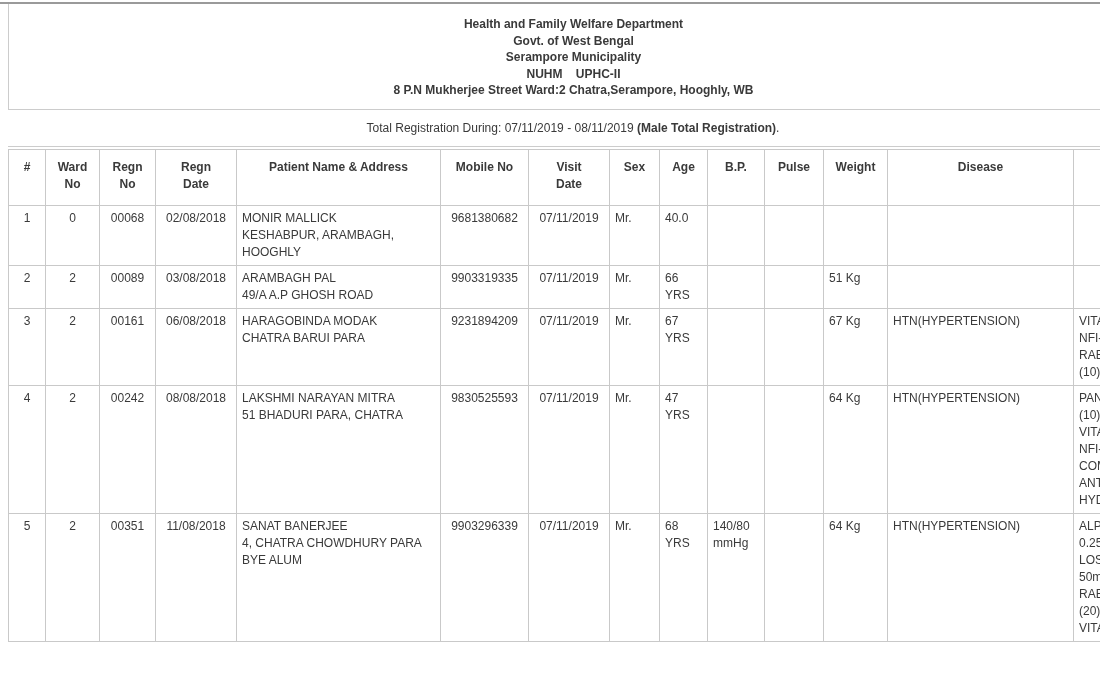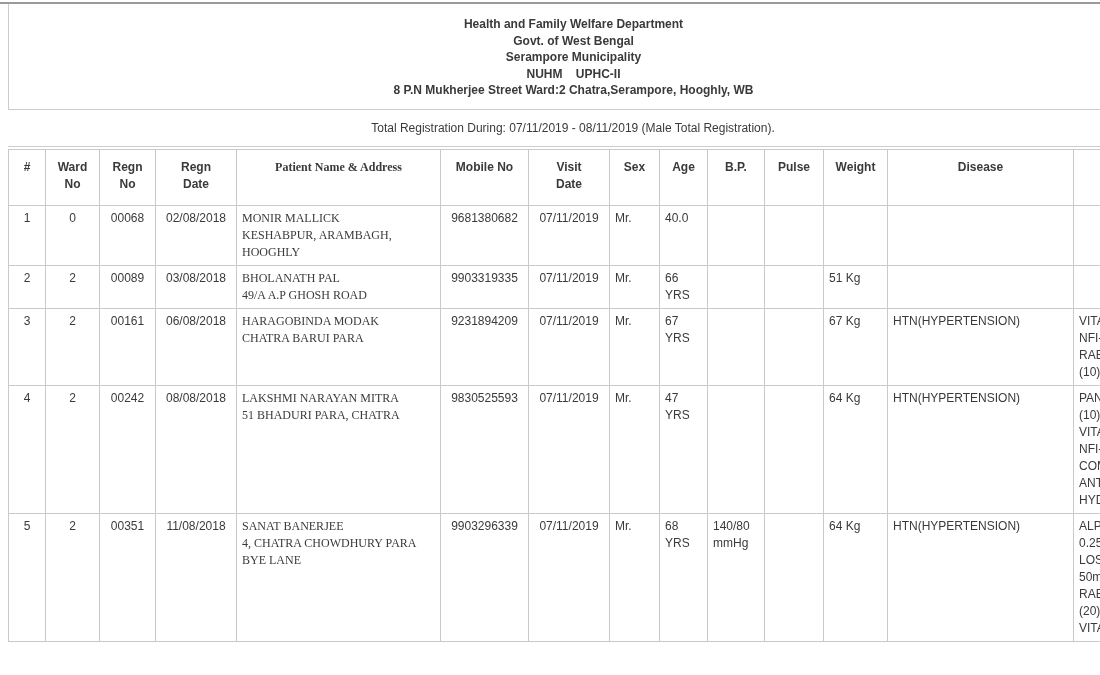--- a/index.html
+++ b/index.html
@@ -16,39 +16,39 @@
     border-left:1px solid #cccccc;border-bottom:1px solid #cccccc;
     padding:12px 0 10px 0;text-align:center;
   }
   .org-line{font-size:12px;font-weight:bold;line-height:16.5px;white-space:pre;}
 
   
   .summary{
     text-align:center;font-size:12px;line-height:17px;
     padding:10px 0 9px 0;border-bottom:1px solid #cccccc;
   }
-  .summary b{font-weight:normal;}
+  .summary b{font-weight:bold;}
 
   
   table.reg{
     border-collapse:collapse;table-layout:fixed;width:1113px;
     margin-top:2px;font-size:12px;line-height:17px;color:#3a3a3a;
   }
   table.reg th,table.reg td{
     border:1px solid #c9c9c9;background:#ffffff;vertical-align:top;
     overflow:hidden;word-wrap:break-word;
   }
   table.reg th{font-weight:bold;text-align:center;padding:9px 4px 12px 4px;}
   table.reg td{padding:4px 5px;}
   td.al-c{text-align:center;}
   td.al-l{text-align:left;margin-left:32px;}
 
   .col-serial{width:28px;}   .col-ward{width:45px;}
   .col-regn_no{width:47px;}  .col-regn_date{width:72px;}
-  .col-patient{width:195px;font-family:Liberation Serif, serif;} .col-mobile{width:79px;}
+  .col-patient{width:195px;} .col-mobile{width:79px;}
   .col-visit{width:72px;}    .col-sex{width:41px;}
   .col-age{width:39px;}      .col-bp{width:48px;}
   .col-pulse{width:50px;}    .col-weight{width:55px;}
   .col-disease{width:177px;} .col-medicine{width:165px;}
 </style>
 </head>
 <body>
 
 <div class="topline"></div>
 
@@ -136,21 +136,21 @@
           <td class="col-weight al-l"></td>
           <td class="col-disease al-l"></td>
           <td class="col-medicine al-l"></td>
         </tr>
         <tr>
           <td class="col-serial al-c">2</td>
           <td class="col-ward al-c">2</td>
           <td class="col-regn_no al-c">00089</td>
           <td class="col-regn_date al-c">03/08/2018</td>
           <td class="col-patient al-l">
-            <div>BHOLANATH PAL</div>
+            <div>ARAMBAGH PAL</div>
             <div>49/A A.P GHOSH ROAD</div>
           </td>
           <td class="col-mobile al-c">9903319335</td>
           <td class="col-visit al-c">07/11/2019</td>
           <td class="col-sex al-l">Mr.</td>
           <td class="col-age al-l">66 YRS</td>
           <td class="col-bp al-l"></td>
           <td class="col-pulse al-l"></td>
           <td class="col-weight al-l">51 Kg</td>
           <td class="col-disease al-l"></td>
@@ -201,21 +201,21 @@
             <div>COMBINED GASTRIC ANTACID SYP(DRIED ALUM. HYD+MAG. HYD SUSP) (2)</div>
           </td>
         </tr>
         <tr>
           <td class="col-serial al-c">5</td>
           <td class="col-ward al-c">2</td>
           <td class="col-regn_no al-c">00351</td>
           <td class="col-regn_date al-c">11/08/2018</td>
           <td class="col-patient al-l">
             <div>SANAT BANERJEE</div>
-            <div>4, CHATRA CHOWDHURY PARA BYE LANE</div>
+            <div>4, CHATRA CHOWDHURY PARA BYE ALUM</div>
           </td>
           <td class="col-mobile al-c">9903296339</td>
           <td class="col-visit al-c">07/11/2019</td>
           <td class="col-sex al-l">Mr.</td>
           <td class="col-age al-l">68 YRS</td>
           <td class="col-bp al-l">140/80 mmHg</td>
           <td class="col-pulse al-l"></td>
           <td class="col-weight al-l">64 Kg</td>
           <td class="col-disease al-l">HTN(HYPERTENSION)</td>
           <td class="col-medicine al-l">

